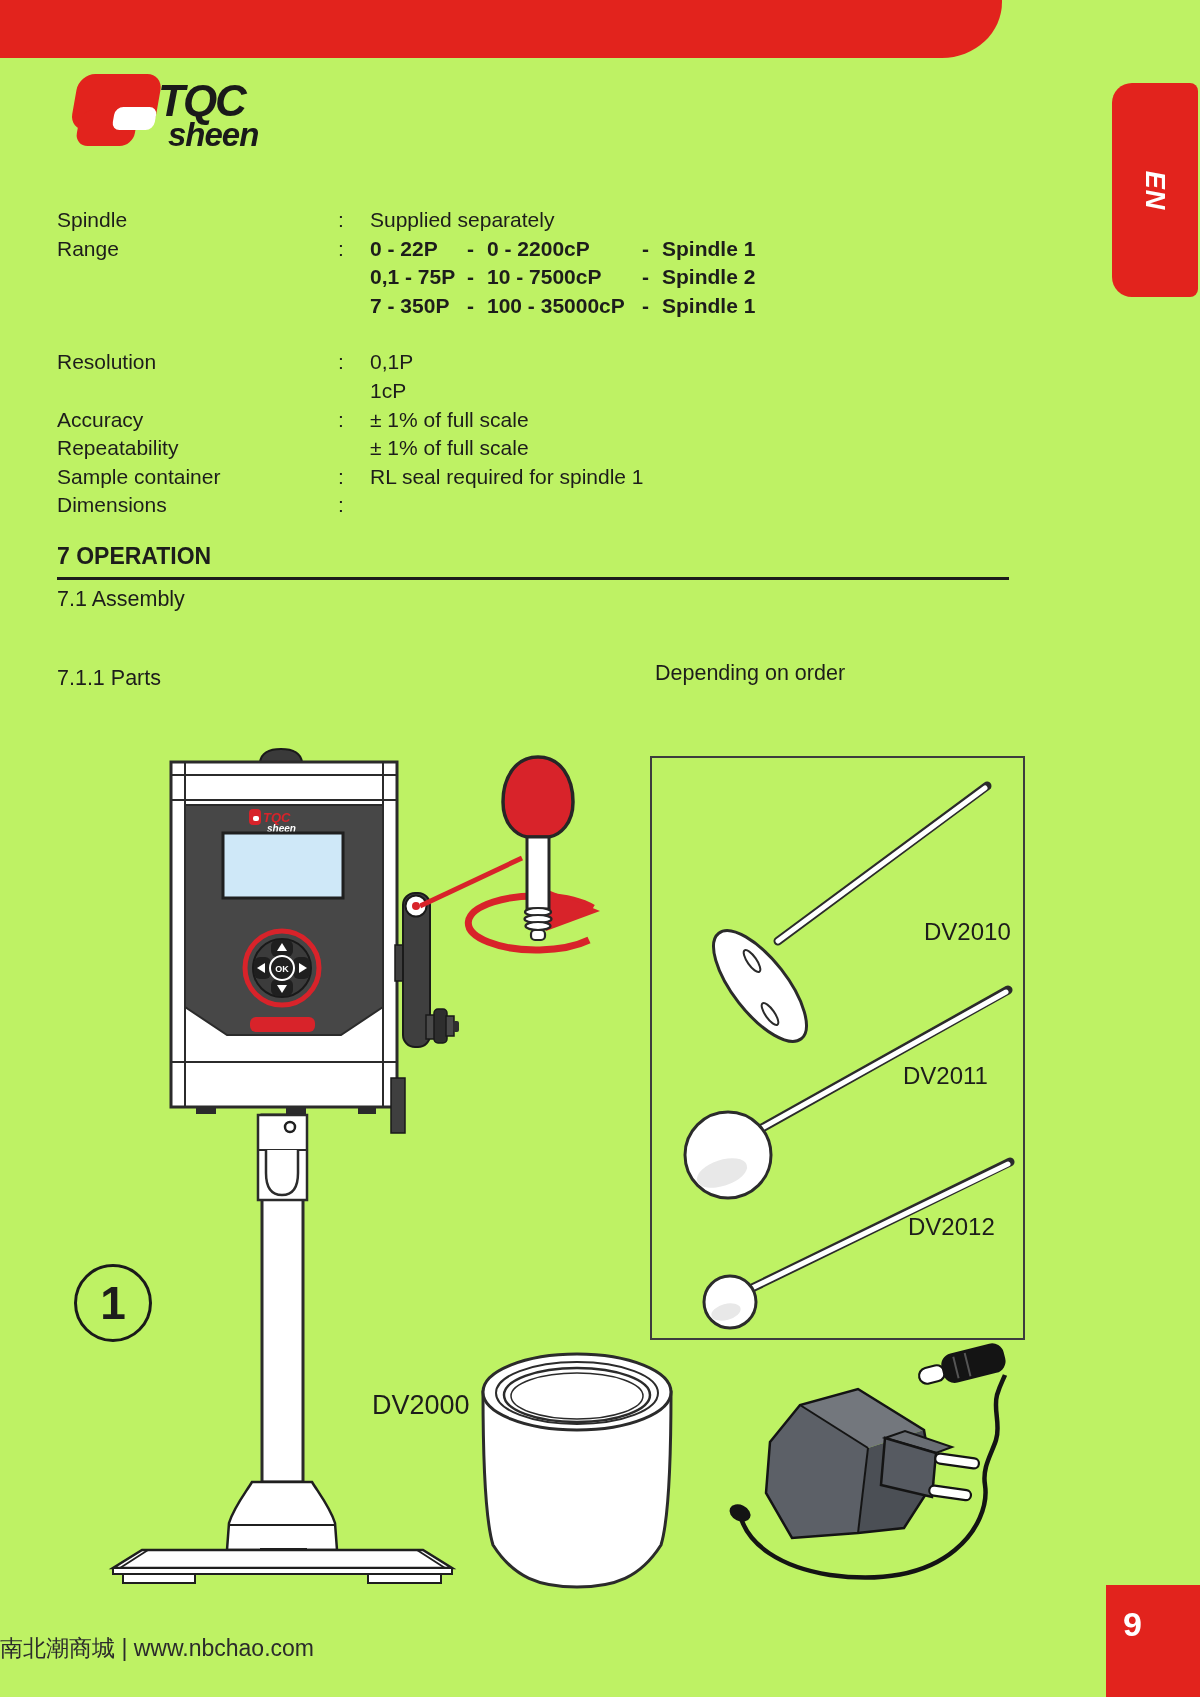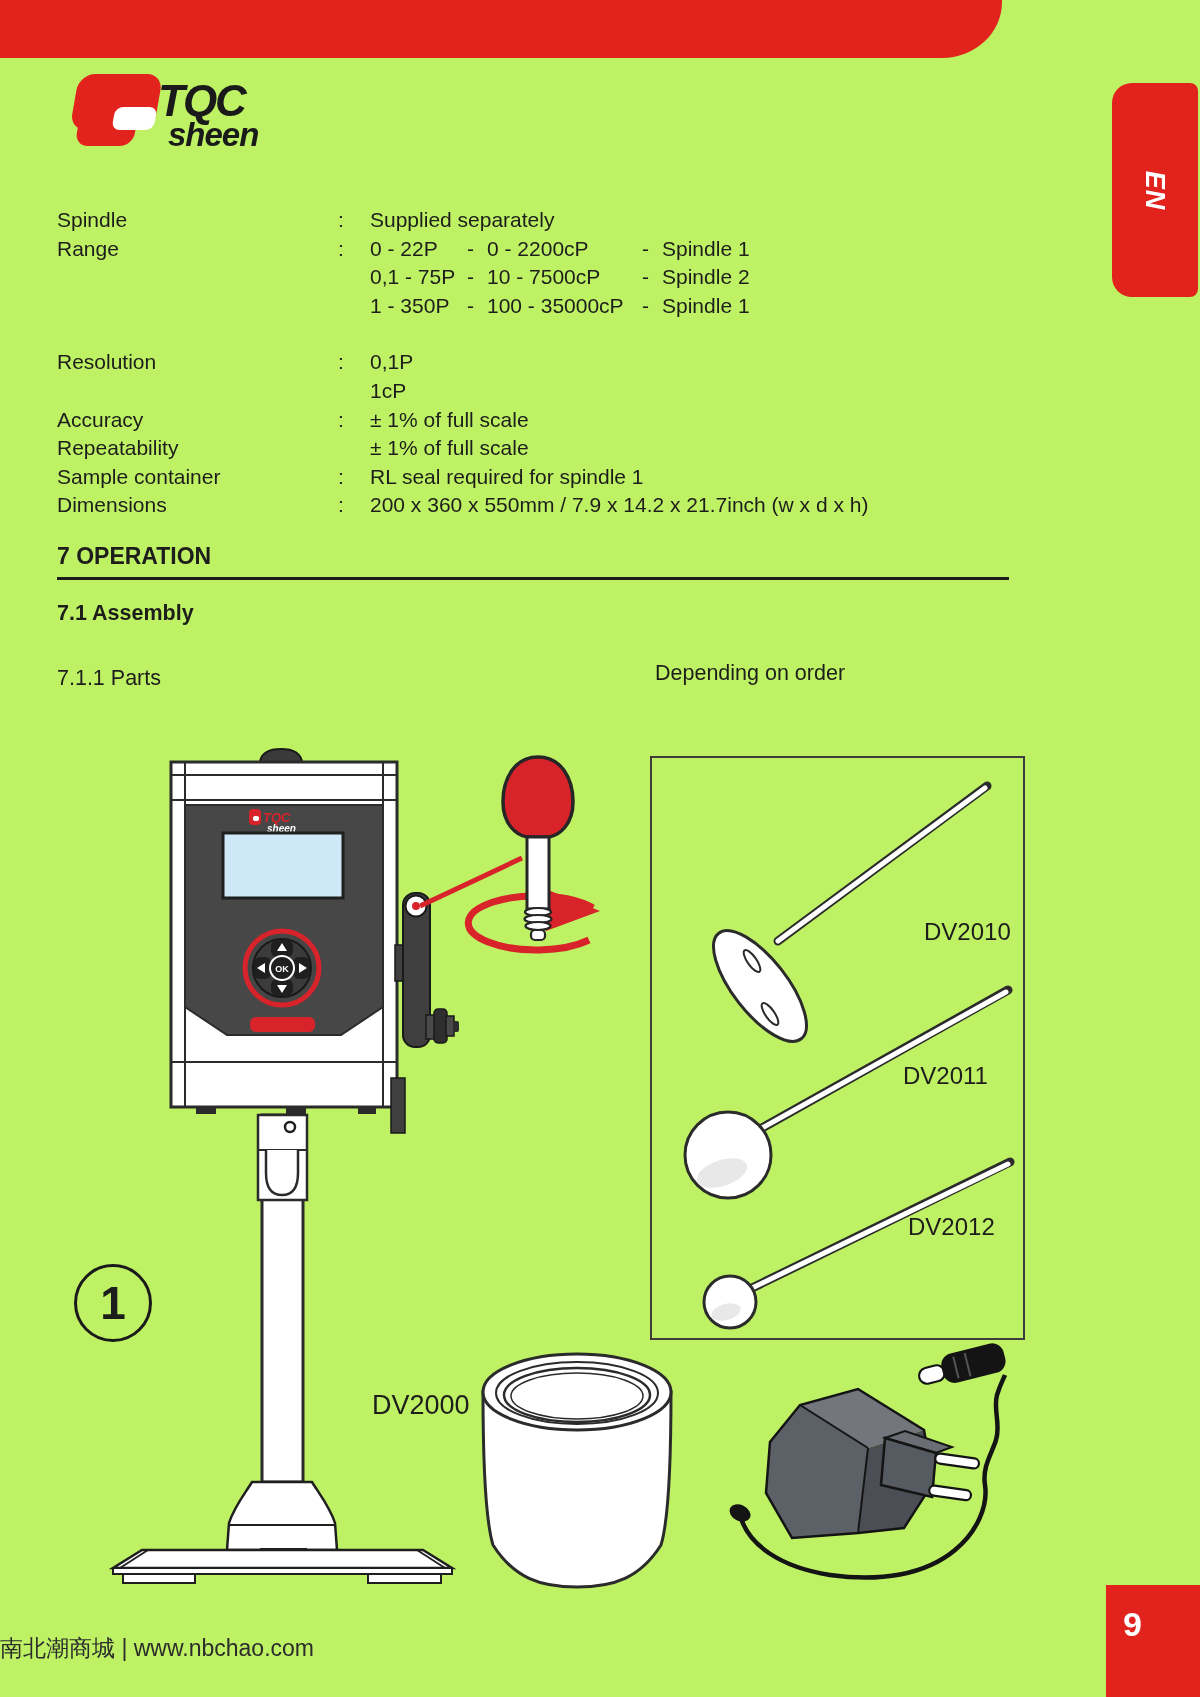--- a/index.html
+++ b/index.html
@@ -13,29 +13,29 @@
   .en-tab{left:1112px;top:83px;width:86px;height:214px;background:#e2231d;
           border-radius:20px 8px 8px 20px;display:flex;align-items:center;justify-content:center;}
   .en-tab span{display:block;transform:rotate(90deg);color:#fff;font-weight:bold;
                font-style:italic;font-size:27px;letter-spacing:1px;}
   
   .specs{left:57px;top:206px;width:960px;font-size:21px;line-height:28.6px;}
   .spec-row{display:flex;align-items:flex-end;}
   .sl{width:281px;flex:none;}
   .sc{width:32px;flex:none;}
   .sv{flex:1;}
-  .rrow{display:flex;}
+  .rrow{display:flex;font-weight:bold;}
   .rp{width:97px;flex:none;}
   .rd{width:20px;flex:none;}
   .rcp{width:155px;flex:none;}
   .gap{margin-top:28px;}
   
   .h-op{left:57px;top:543px;font-size:23px;font-weight:bold;}
   .rule{left:57px;top:577px;width:952px;height:3px;background:#1d1d1b;}
-  .h-asm{left:57px;top:601px;font-size:21.5px;font-weight:bold;}
+  .h-asm{left:57px;top:587px;font-size:21.5px;font-weight:normal;}
   .h-parts{left:57px;top:666px;font-size:21.5px;font-weight:normal;text-align:center;}
   .h-dep{left:655px;top:661px;font-size:21.5px;text-align:center;}
   
   .parts-box{left:650px;top:756px;width:371px;height:580px;border:2px solid #3d3d3d;}
   .fig-label{font-size:24px;color:#1d1d1b;}
   .lbl-2010{left:924px;top:918px;}
   .lbl-2011{left:903px;top:1062px;}
   .lbl-2012{left:908px;top:1213px;}
   .lbl-2000{left:372px;top:1390px;font-size:27px;}
   
@@ -95,21 +95,21 @@
         <span class="rd">-</span>
         <span class="rcp">10 - 7500cP</span>
         <span class="rd">-</span>
         <span>Spindle 2</span>
       </span>
     </div>
     <div class="spec-row">
       <span class="sl"></span>
         <span class="sc"></span>
       <span class="sv rrow">
-        <span class="rp">1 - 350P</span>
+        <span class="rp">7 - 350P</span>
         <span class="rd">-</span>
         <span class="rcp">100 - 35000cP</span>
         <span class="rd">-</span>
         <span>Spindle 1</span>
       </span>
     </div>
     <div class="spec-row gap">
       <span class="sl">Resolution</span>
       <span class="sc">:</span>
       <span class="sv">0,1P</span>
@@ -130,21 +130,20 @@
       <span class="sv">± 1% of full scale</span>
     </div>
     <div class="spec-row">
       <span class="sl">Sample container</span>
       <span class="sc">:</span>
       <span class="sv">RL seal required for spindle 1</span>
     </div>
     <div class="spec-row">
       <span class="sl">Dimensions</span>
       <span class="sc">:</span>
-      <span class="sv">200 x 360 x 550mm / 7.9 x 14.2 x 21.7inch (w x d x h)</span>
     </div>
   </div>
 
   <div class="abs h-op">7 OPERATION</div>
   <div class="abs rule"></div>
   <div class="abs h-asm">7.1 Assembly</div>
   <div class="abs h-parts">7.1.1 Parts</div>
   <div class="abs h-dep">Depending on order</div>
 
   <svg class="abs" style="left:60px;top:745px;" width="400" height="845" viewBox="0 0 400 845">

